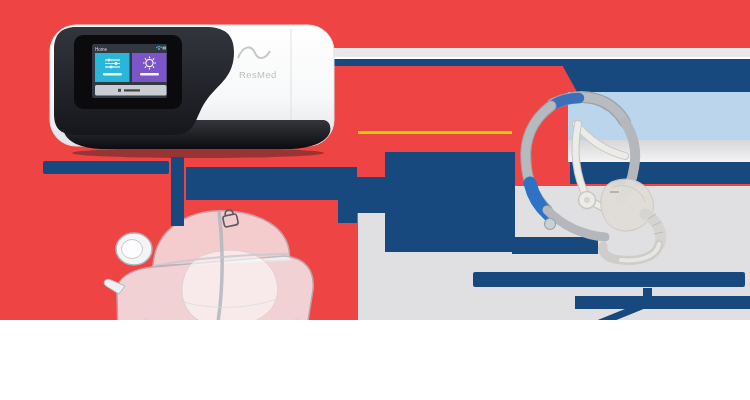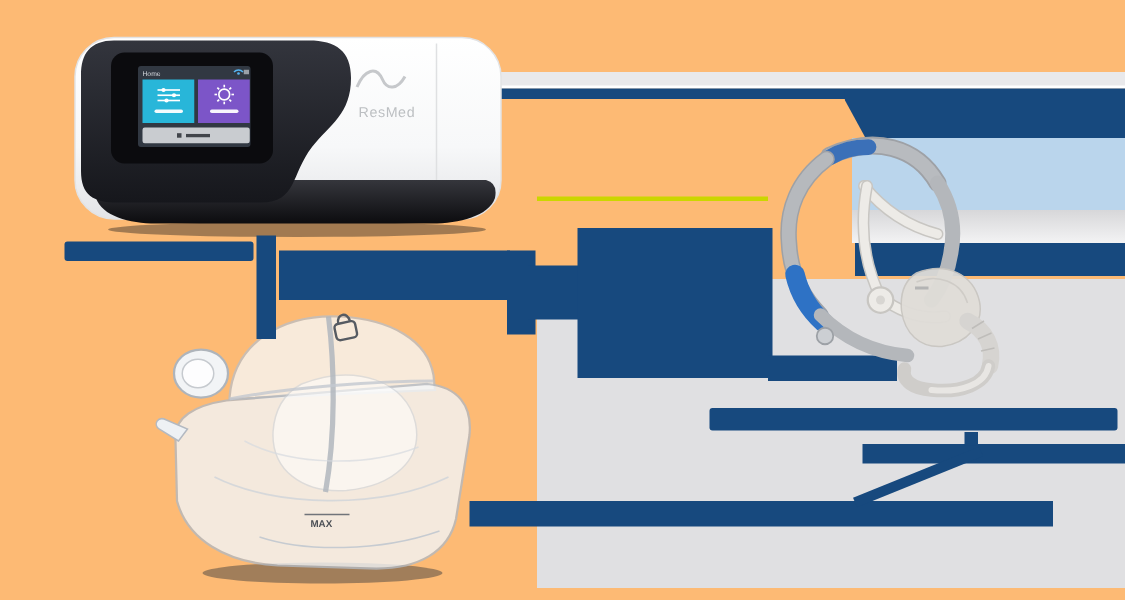--- a/index.html
+++ b/index.html
@@ -1,16 +1,16 @@
 <!DOCTYPE html>
 <html style="--bar-blue: #17497E; --light-blue: #BAD5EC; --panel-gray: #E0E0E2; --band-gray: #E9E9EB; --fade-gray: #D7D7D9; --accent-yellow: #CBD600; --tile-cyan: #28B6D9; --tile-purple: #7C55C8; --mask-blue: #2E72C5; --headgear-blue: #3B70B8;"><head>
 <meta charset="utf-8">
 <style>
   html,body{margin:0;padding:0;background:#fff;font-family:"Liberation Sans",sans-serif;}
-  #stage{position:relative;width:750px;height:400px;background:#fdba74;overflow:hidden;}
+  #stage{position:relative;width:750px;height:320px;background:#ef4444;overflow:hidden;}
   .abs{position:absolute;}
   
   .band-gray{background:var(--band-gray);border-bottom:2px solid #ffffff;z-index:1;}
   .panel-gray{background:var(--panel-gray);z-index:1;}
   .lightblue{background:var(--light-blue);z-index:1;}
   .fadeband{background:linear-gradient(180deg,var(--fade-gray) 0%,#f3f3f4 100%);z-index:1;}
   .yellow-line{background:var(--accent-yellow);z-index:2;}
   
   .bar{background:var(--bar-blue);z-index:3;}
   .product{z-index:4;}

